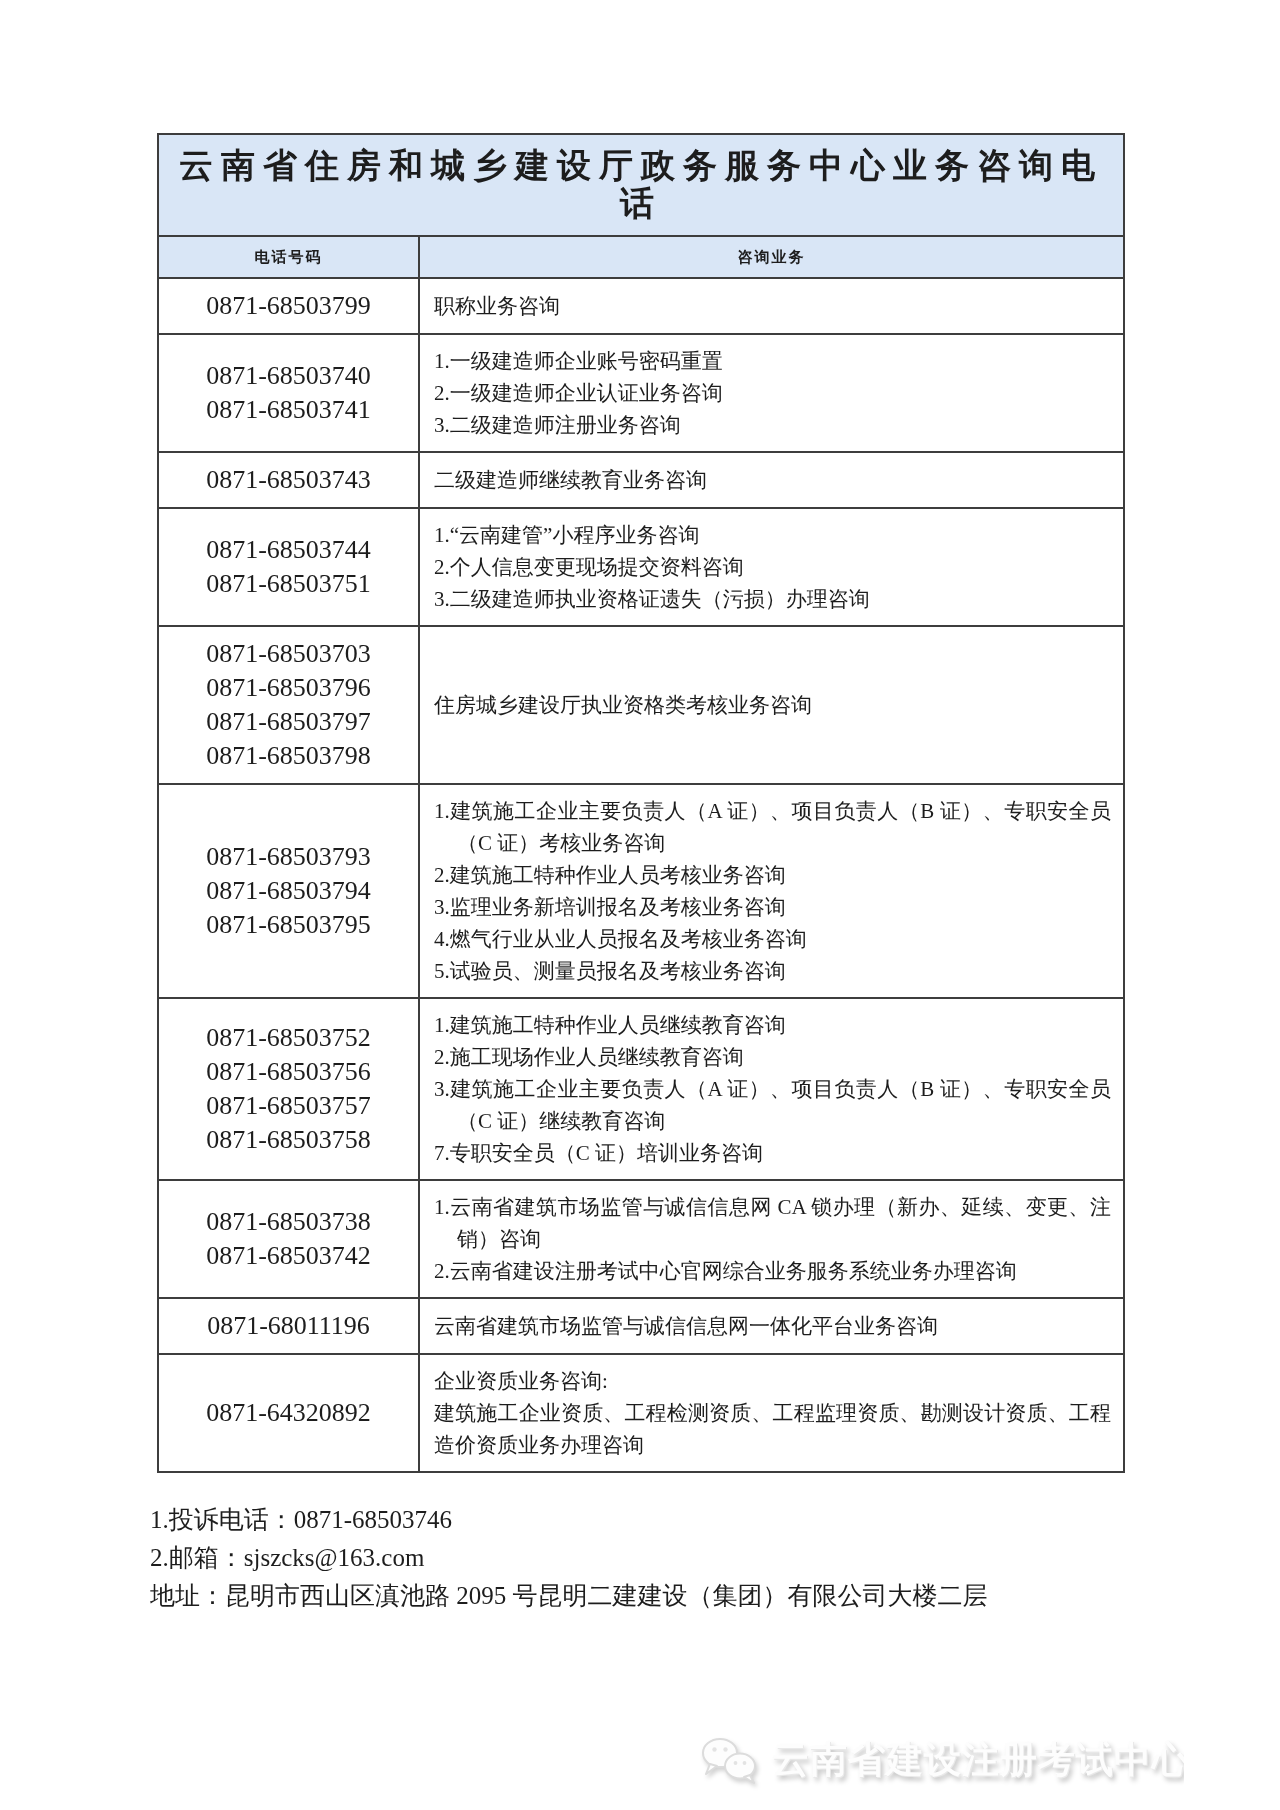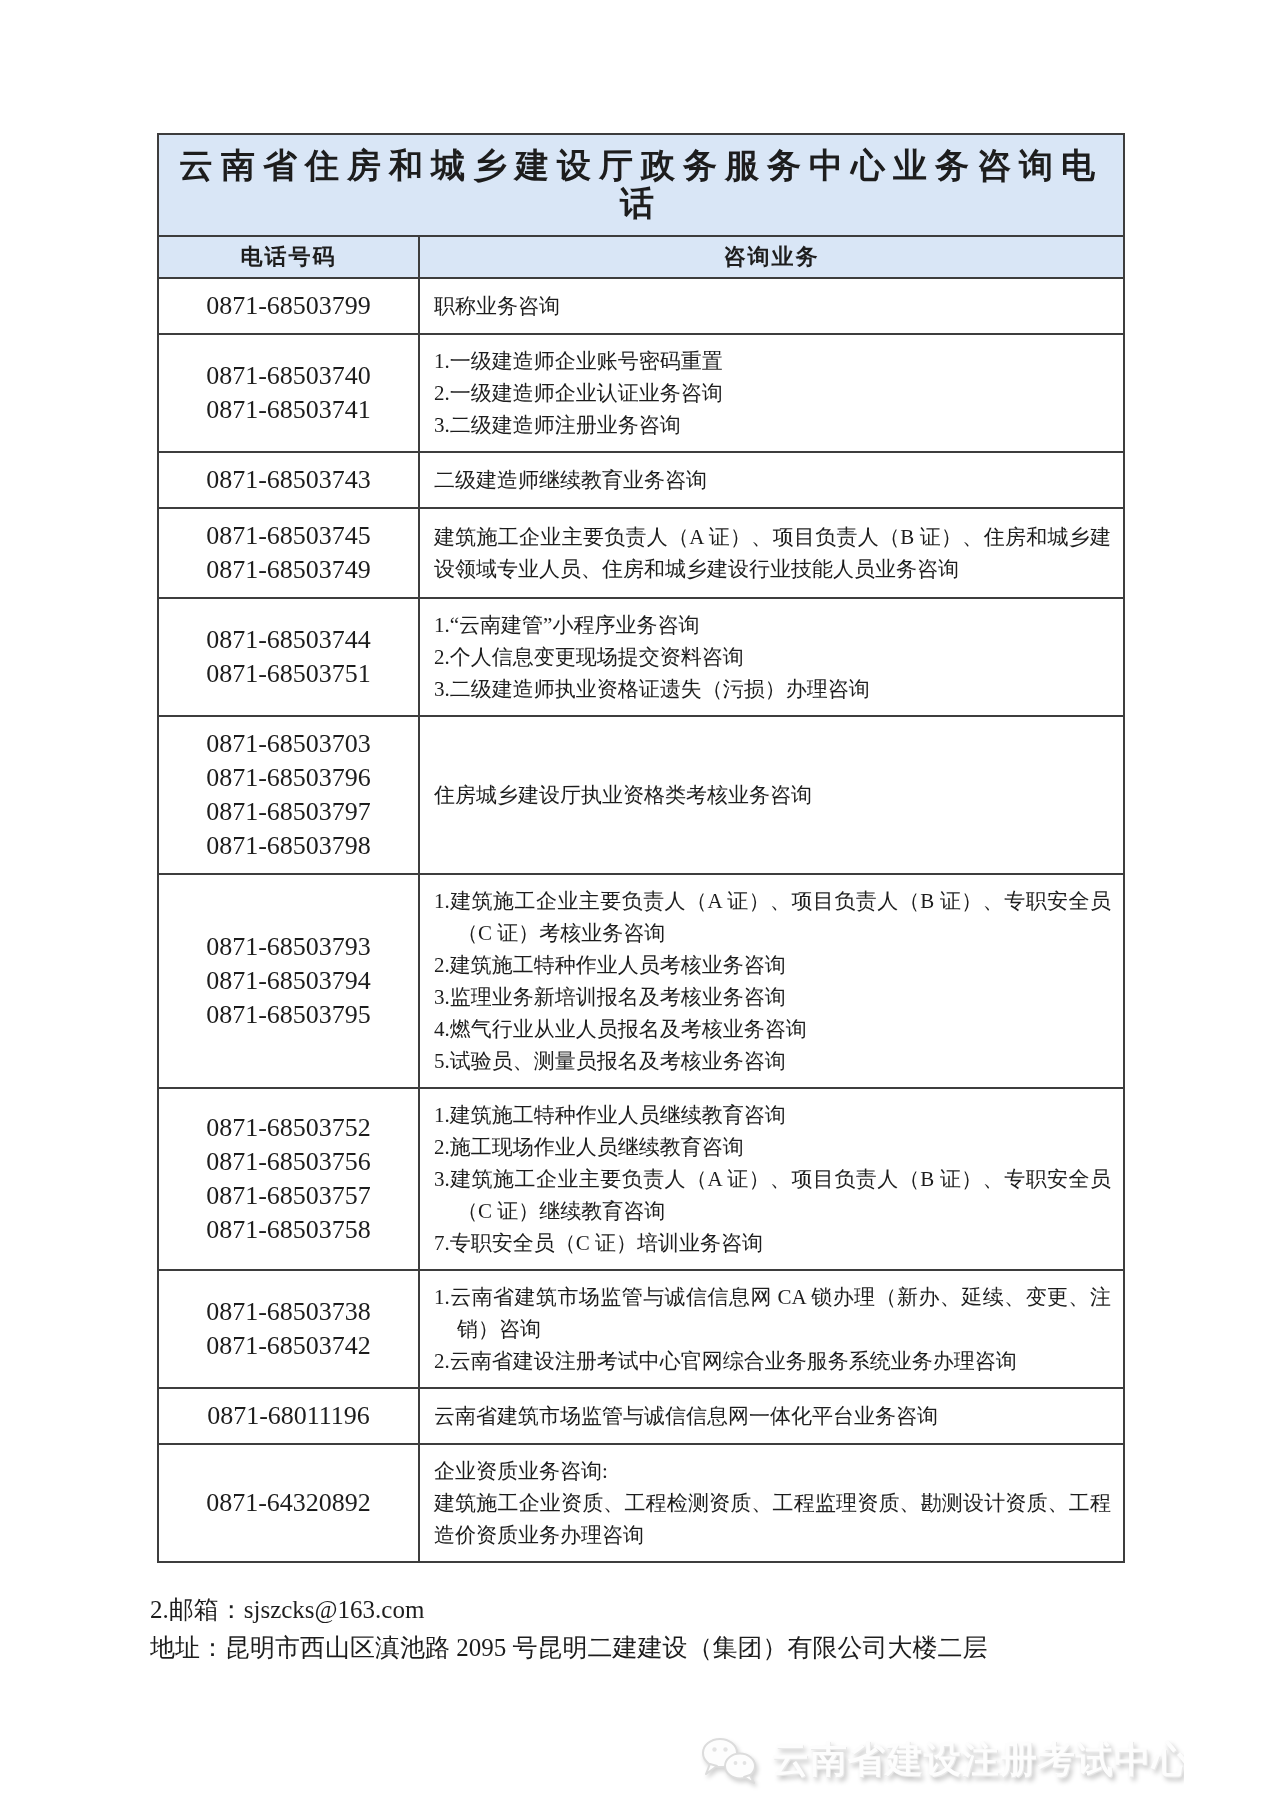--- a/index.html
+++ b/index.html
@@ -32,21 +32,21 @@
   th.title-cell{
     background:var(--header-bg);
     font-size:34px;line-height:38px;
     font-weight:700;
     letter-spacing:8px;
     text-align:center;
     padding:12px 4px;
   }
   tr.col-head th{
     background:var(--header-bg);
-    font-size:22px;line-height:28px;
+    font-size:15px;line-height:28px;
     font-weight:700;
     letter-spacing:2px;
     text-align:center;
     padding:6px 4px;
   }
 
   td.phone-cell{
     text-align:center;
     font-size:26px;
     padding:10px 8px;
@@ -132,29 +132,20 @@
         <tr>
           <td class="phone-cell">
             <div class="phone">0871-68503743</div>
           </td>
           <td class="svc-cell">
             <div class="svc">二级建造师继续教育业务咨询</div>
           </td>
         </tr>
         <tr>
           <td class="phone-cell">
-            <div class="phone">0871-68503745</div>
-            <div class="phone">0871-68503749</div>
-          </td>
-          <td class="svc-cell">
-            <div class="svc">建筑施工企业主要负责人（A 证）、项目负责人（B 证）、住房和城乡建设领域专业人员、住房和城乡建设行业技能人员业务咨询</div>
-          </td>
-        </tr>
-        <tr>
-          <td class="phone-cell">
             <div class="phone">0871-68503744</div>
             <div class="phone">0871-68503751</div>
           </td>
           <td class="svc-cell">
             <div class="svc num">1.“云南建管”小程序业务咨询</div>
             <div class="svc num">2.个人信息变更现场提交资料咨询</div>
             <div class="svc num">3.二级建造师执业资格证遗失（污损）办理咨询</div>
           </td>
         </tr>
         <tr>
@@ -220,20 +211,21 @@
           </td>
           <td class="svc-cell">
             <div class="svc">企业资质业务咨询:</div>
             <div class="svc">建筑施工企业资质、工程检测资质、工程监理资质、勘测设计资质、工程造价资质业务办理咨询</div>
           </td>
         </tr>
       </tbody>
   </table>
 
   <div class="notes">
+    <div>1.投诉电话：0871-68503746</div>
     <div>2.邮箱：sjszcks@163.com</div>
     <div>地址：昆明市西山区滇池路 2095 号昆明二建建设（集团）有限公司大楼二层</div>
   </div>
 
   <div class="watermark">
     <span class="wm-icon">
       <svg width="62" height="54" viewBox="0 0 62 54">
         <g fill="#fdfdfd" stroke="#dcdcdc" stroke-width="2">
           <ellipse cx="22" cy="20" rx="17" ry="14"></ellipse>
           <path d="M12 31 L8 41 L19 33 Z" stroke-linejoin="round"></path>

